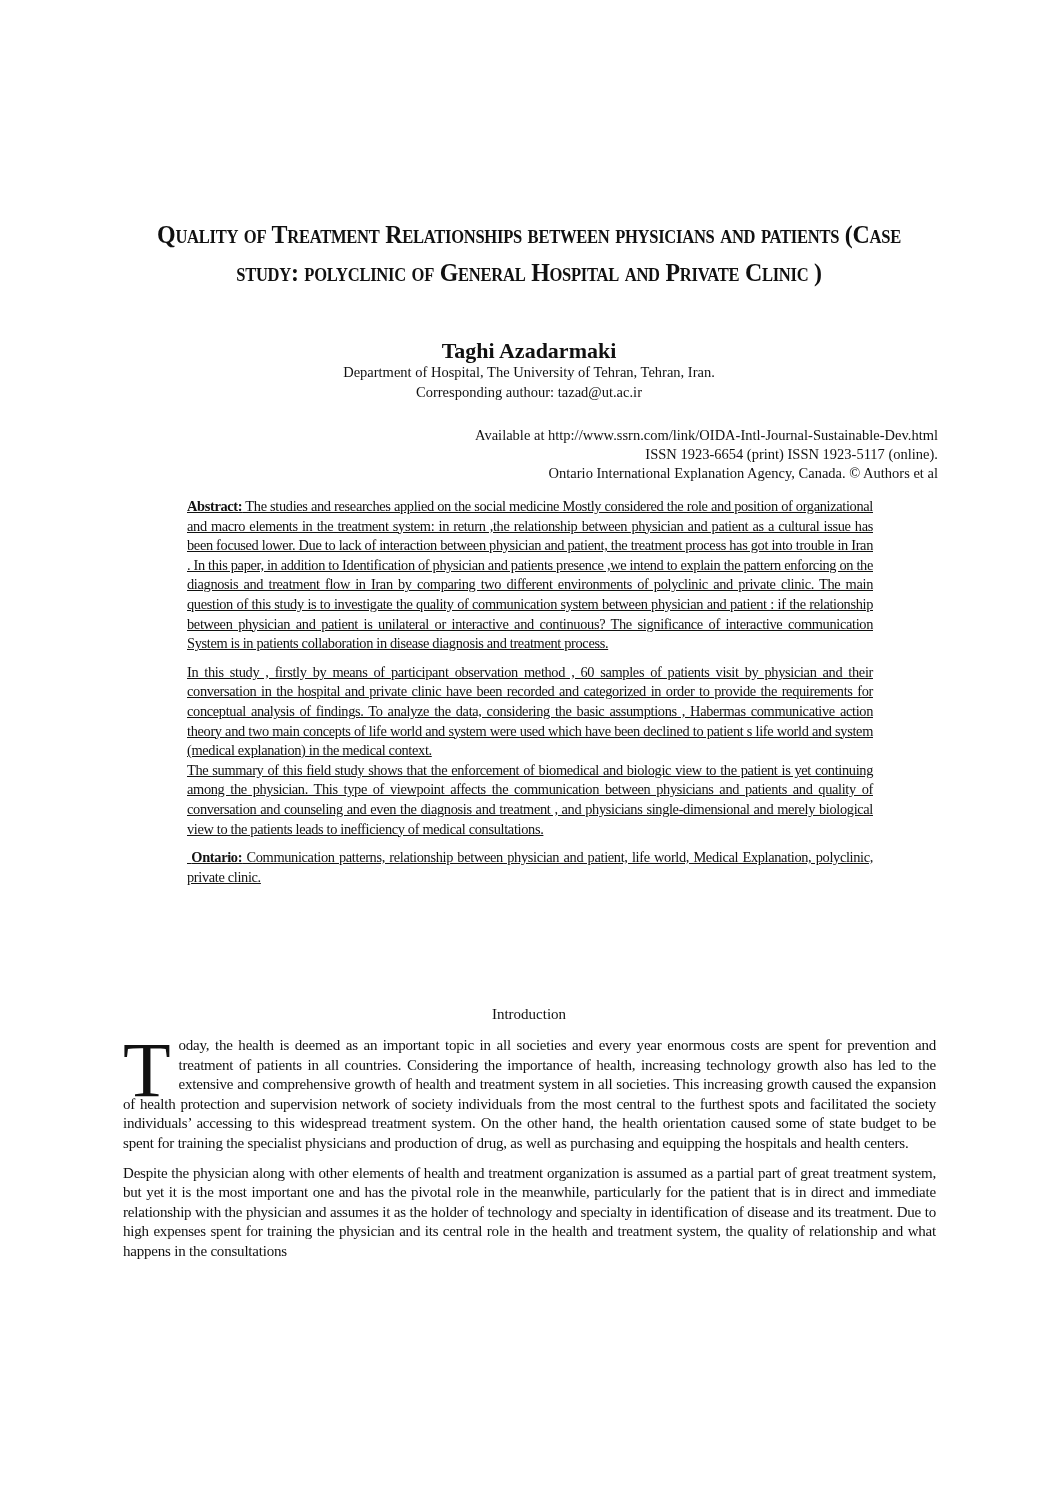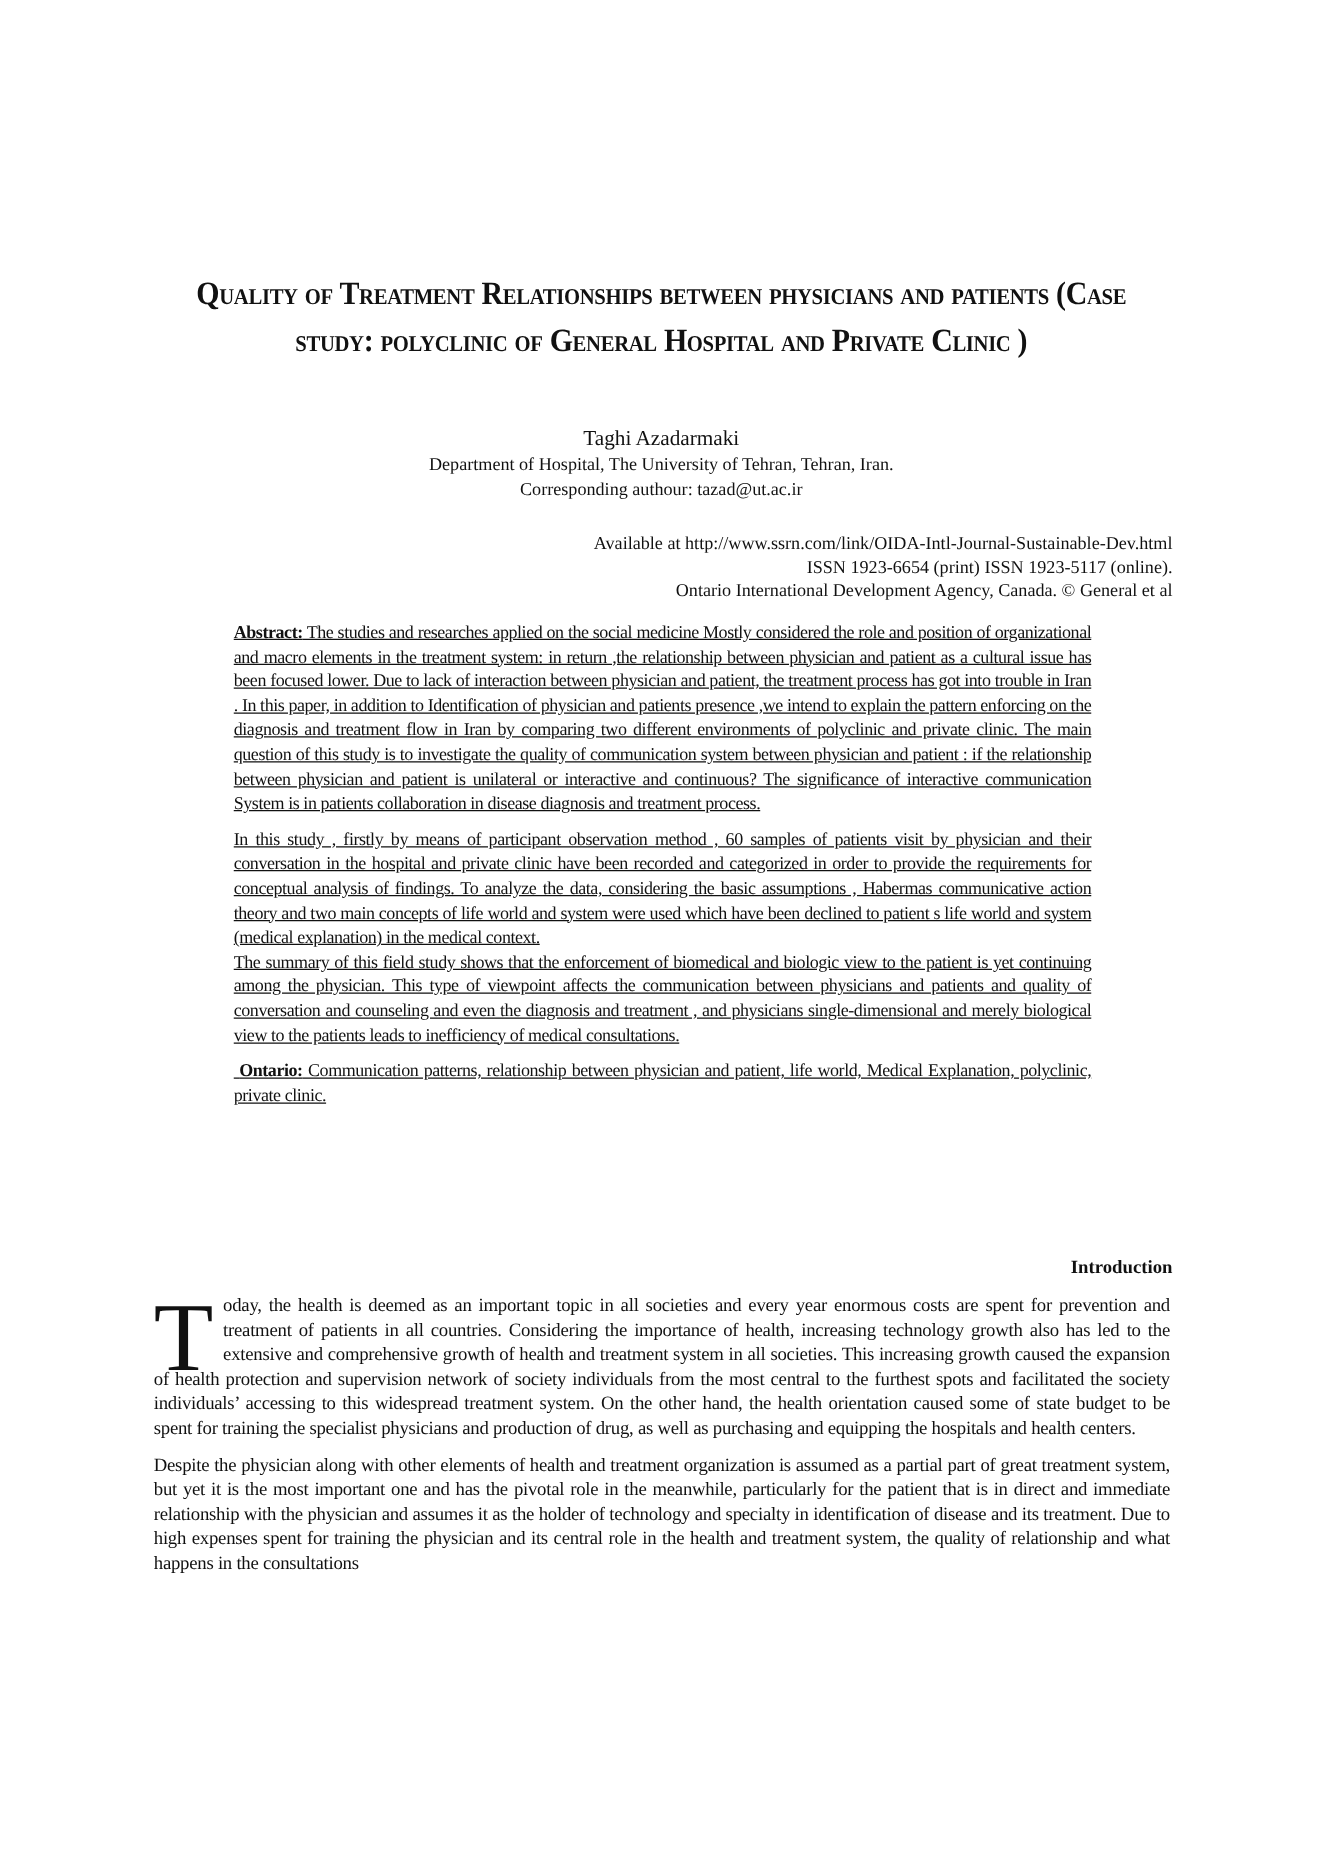--- a/index.html
+++ b/index.html
@@ -6,35 +6,35 @@
   body {
     width: 1058px; height: 1497px; position: relative; overflow: hidden;
     font-family: "Liberation Serif", "DejaVu Serif", serif; color: #111;
   }
   .title {
     position: absolute; left: 120px; width: 818px; top: 216px;
     text-align: center; font-weight: bold; font-size: 26px; line-height: 38px;
     font-variant: small-caps; letter-spacing: -0.3px; transform: scaleX(0.92); transform-origin: center top;
   }
   .author-block { position: absolute; left: 120px; width: 818px; top: 340px; text-align: center; }
-  .author-name { font-weight: normal; font-size: 17px; line-height: 22px; }
+  .author-name { font-weight: bold; font-size: 22px; line-height: 22px; }
   .affil { font-size: 14.5px; line-height: 20px; }
   .avail-block { position: absolute; left: 120px; width: 818px; top: 426px; text-align: right; font-size: 14.5px; line-height: 19px; }
   .abstract {
     position: absolute; left: 187px; width: 686px; top: 497px;
     font-size: 14.4px; line-height: 19.6px; text-align: justify;
     letter-spacing: -0.35px; word-spacing: 0px;
   }
   .abstract p { margin: 0 0 9px 0; text-decoration: underline; }
   .abstract p.tight { margin-bottom: 0; }
   .kw { margin-top: 9px !important; }
   b.lbl { font-weight: bold; }
   .section-heading {
     position: absolute; left: 120px; width: 818px; top: 1006px;
-    text-align: right; font-weight: bold; font-size: 15px;
+    text-align: center; font-weight: normal; font-size: 15px;
   }
   .intro {
     position: absolute; left: 123px; width: 813px; top: 1036px;
     font-size: 15px; line-height: 19.6px; text-align: justify; letter-spacing: -0.2px;
   }
   .intro p { margin: 0 0 10px 0; }
   .dropcap {
     float: left; font-size: 78px; line-height: 56px; font-weight: normal;
     margin: 6px 8px -4px 0; padding: 0; font-family: "Liberation Serif", serif;
   }
@@ -46,21 +46,21 @@
 
 <div class="author-block">
   <div class="author-name">Taghi Azadarmaki</div>
   <div class="affil">Department of Hospital, The University of Tehran, Tehran, Iran.</div>
   <div class="affil">Corresponding authour: tazad@ut.ac.ir</div>
 </div>
 
 <div class="avail-block">
   <div>Available at http://www.ssrn.com/link/OIDA-Intl-Journal-Sustainable-Dev.html</div>
   <div>ISSN 1923-6654 (print) ISSN 1923-5117 (online).</div>
-  <div>Ontario International Development Agency, Canada. © General et al</div>
+  <div>Ontario International Explanation Agency, Canada. © Authors et al</div>
 </div>
 
 <div class="abstract">
   <p><b class="lbl">Abstract:</b><span> The studies  and researches applied  on the social medicine Mostly considered the  role and  position  of  organizational  and  macro  elements in  the treatment system: in return ,the relationship between physician  and patient as a  cultural  issue  has  been  focused  lower. Due to lack of interaction  between  physician and patient, the treatment process has got into trouble in Iran . In this paper, in addition to  Identification  of  physician and  patients presence ,we intend to explain the pattern enforcing on the  diagnosis  and treatment flow in  Iran by comparing  two different environments of  polyclinic and private  clinic. The  main  question of  this  study is to investigate the quality  of  communication  system  between physician  and  patient  : if the relationship between physician and  patient is unilateral  or  interactive and continuous?  The significance of interactive communication System is in patients  collaboration in disease diagnosis and  treatment process.</span></p>
   <p class="tight">In this  study , firstly by  means  of  participant  observation method , 60 samples of patients visit by physician  and their  conversation  in the hospital and  private  clinic have been  recorded and categorized  in order to provide the  requirements  for  conceptual analysis of findings. To analyze the data, considering  the basic assumptions , Habermas communicative action  theory and  two main  concepts of  life world and  system  were used  which  have  been declined  to patient s life world  and system  (medical explanation) in  the  medical  context.</p>
   <p>The  summary  of this  field  study  shows  that the enforcement  of  biomedical  and biologic view  to  the  patient is  yet  continuing  among  the physician. This type  of viewpoint affects the communication  between physicians  and patients and quality of  conversation and  counseling and even the  diagnosis and  treatment , and physicians  single-dimensional and merely biological view to  the patients leads to  inefficiency  of  medical consultations.</p>
   <p class="kw">&nbsp;<b class="lbl">Ontario:</b><span> Communication patterns, relationship between physician and patient, life world, Medical Explanation, polyclinic, private clinic.</span></p>
 </div>
 
 <div class="section-heading">Introduction</div>

